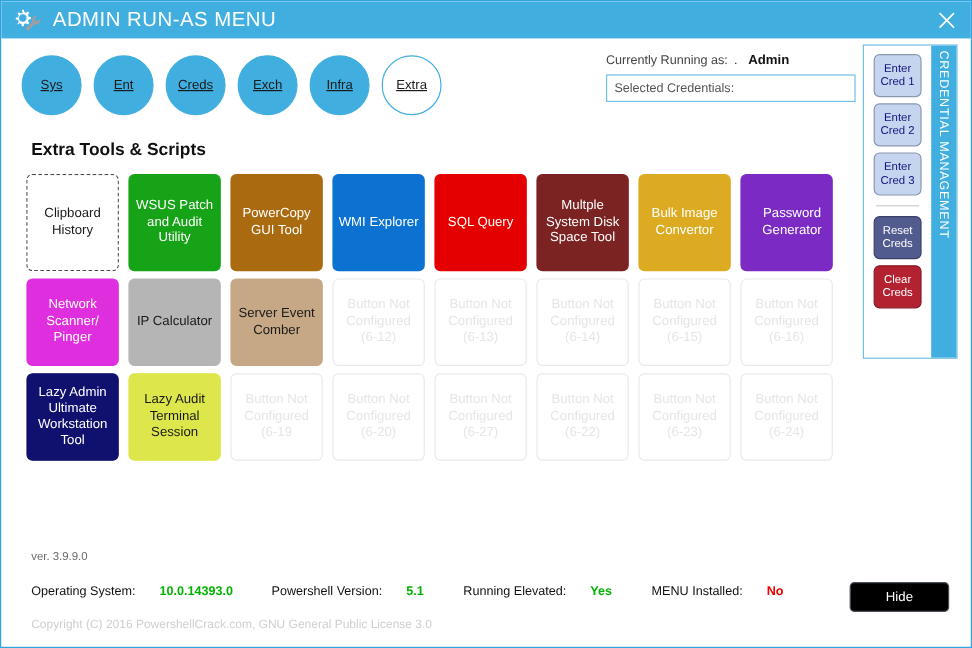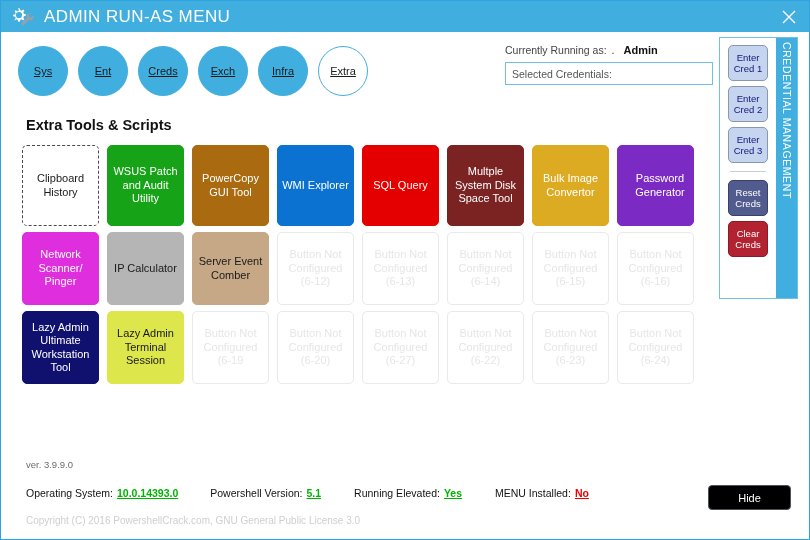--- a/index.html
+++ b/index.html
@@ -224,21 +224,21 @@
     position: absolute;
     left: 25px; top: 486px;
     display: flex;
     align-items: baseline;
     font-size: 10.5px;
     color: #111111;
     white-space: nowrap;
   }
   .stat { display: flex; align-items: baseline; }
   .stat-label { color: #111111; }
-  .stat-value { font-weight: bold; margin-left: 4px; text-decoration: underline; }
+  .stat-value { font-weight: bold; margin-left: 20px; }
   .gap-os   { margin-right: 32px; }
   .gap-ps   { margin-right: 33px; }
   .gap-el   { margin-right: 33px; }
 
   #copyright {
     position: absolute;
     left: 25px; top: 514px;
     font-size: 10px;
     color: #cfcfcf;
   }
@@ -390,21 +390,21 @@
       <div class="tile unconfigured">
         <span>Button Not Configured (6-15)</span>
       </div>
       <div class="tile unconfigured">
         <span>Button Not Configured (6-16)</span>
       </div>
       <div class="tile" style="background: rgb(16, 16, 110); color: rgb(255, 255, 255); border: 1px solid rgb(16, 16, 110);">
         <span>Lazy Admin Ultimate Workstation Tool</span>
       </div>
       <div class="tile" style="background: rgb(221, 230, 74); color: rgb(26, 26, 26); border: 1px solid rgb(221, 230, 74);">
-        <span>Lazy Admin Terminal Session</span>
+        <span>Lazy Audit Terminal Session</span>
       </div>
       <div class="tile unconfigured">
         <span>Button Not Configured (6-19</span>
       </div>
       <div class="tile unconfigured">
         <span>Button Not Configured (6-20)</span>
       </div>
       <div class="tile unconfigured">
         <span>Button Not Configured (6-27)</span>
       </div>

